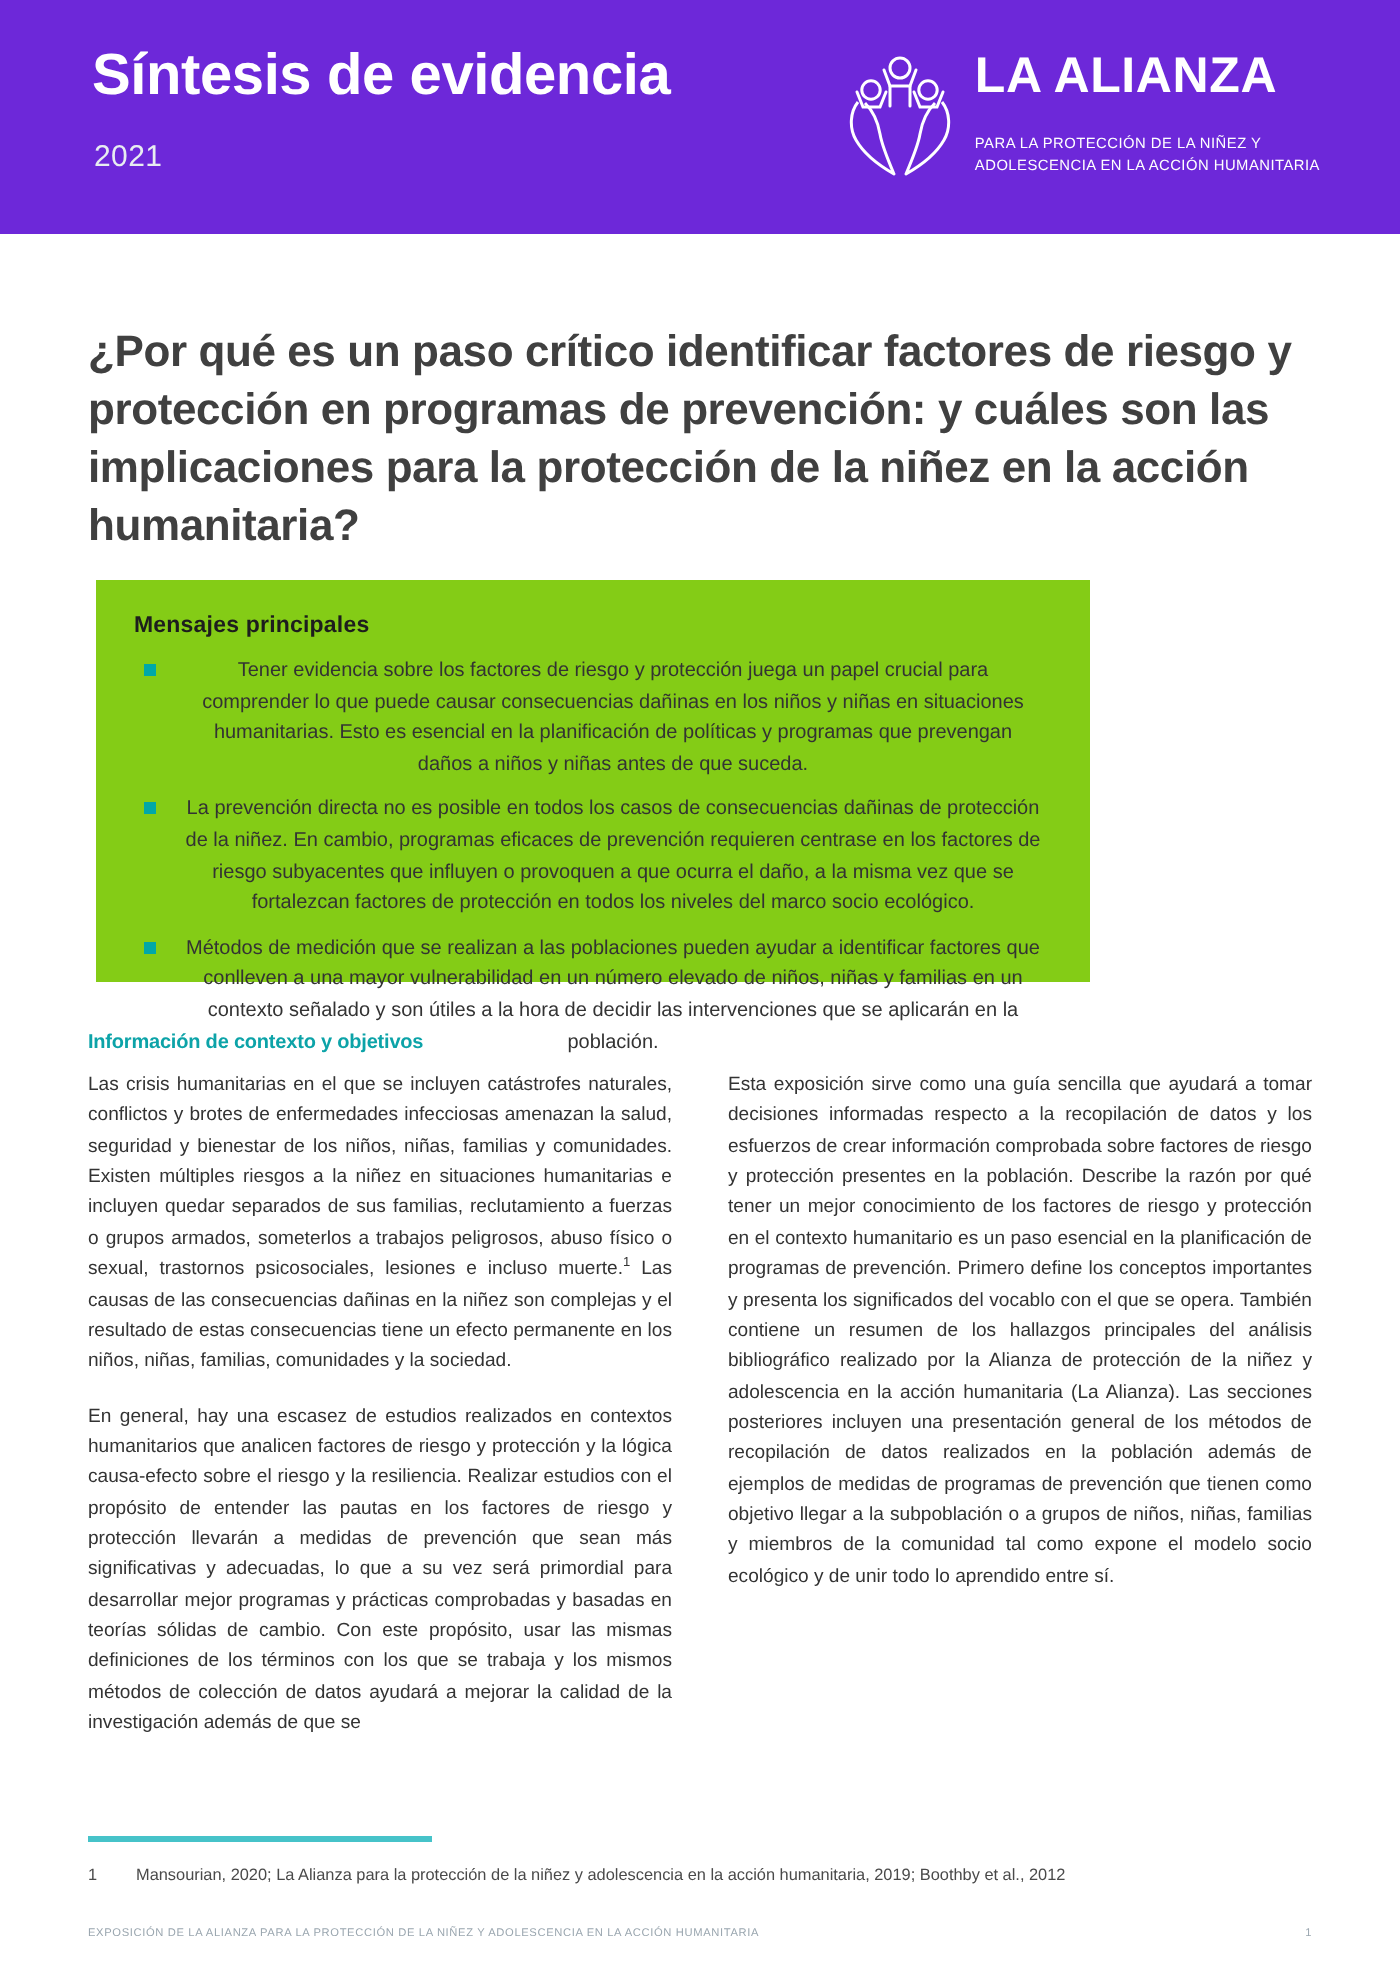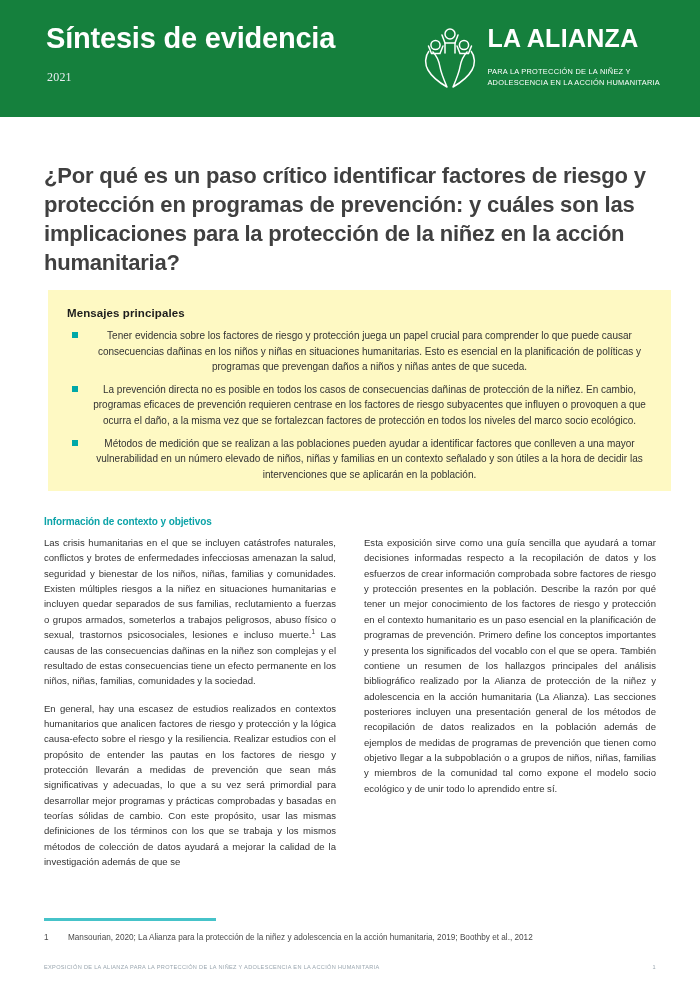--- a/index.html
+++ b/index.html
@@ -15,41 +15,40 @@
     overflow: hidden;
     position: relative;
   }
 
   
   .header-band {
     position: absolute;
     left: 0; top: 0;
     width: 700px;
     height: 117px;
-    background: #15803d;
+    background: #6d28d9;
     box-sizing: border-box;
   }
   .header-title {
     position: absolute;
     left: 46px;
     top: 23px;
     font-size: 29px;
     font-weight: bold;
     color: #ffffff;
     letter-spacing: -0.2px;
     line-height: 1.1;
   }
   .header-year {
     position: absolute;
     left: 47px;
     top: 70px;
-    font-size: 12px;
+    font-size: 15px;
     color: #e8edf1;
     letter-spacing: 0.2px;
-    font-family: Liberation Serif, serif;
   }
 
   
   .logo {
     position: absolute;
     right: 40px;
     top: 26px;
     display: flex;
     align-items: center;
     gap: 9px;
@@ -83,23 +82,23 @@
     line-height: 1.33;
     color: #404040;
     letter-spacing: -0.2px;
   }
 
   
   .messages-box {
     position: absolute;
     left: 48px;
     top: 290px;
-    width: 623px;
+    width: 497px;
     height: 201px;
-    background: #fef9c3;
+    background: #84cc16;
     box-sizing: border-box;
     padding: 17px 24px 10px 19px;
   }
   .messages-heading {
     font-size: 11.5px;
     font-weight: bold;
     color: #1d1d1d;
     margin: 0 0 9px 0;
     letter-spacing: 0.1px;
   }

